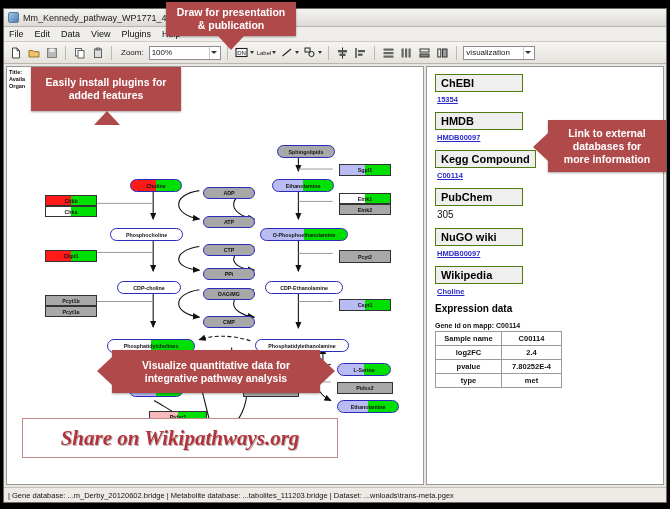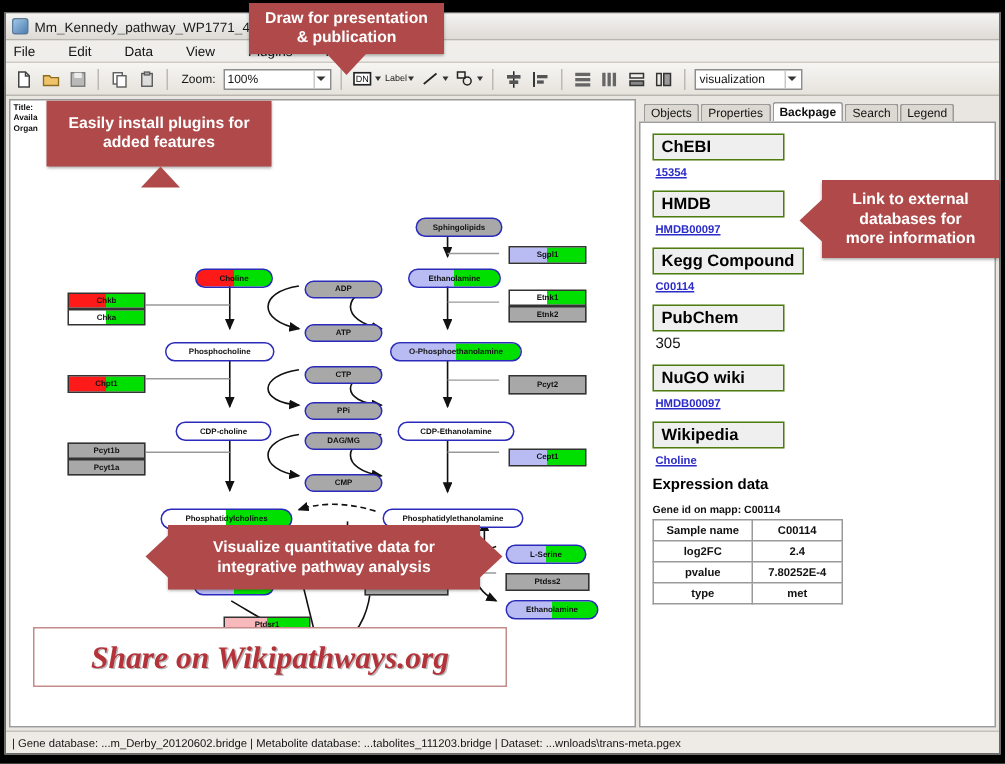--- a/index.html
+++ b/index.html
@@ -22,21 +22,21 @@
   .titlebar .app-ico {
     width:11px;height:11px;border-radius:2px;
     background:linear-gradient(135deg,#9fc6e8,#4f7fb0);
     border:1px solid #5a7b99; flex:0 0 auto;
   }
   .titlebar .t-txt { white-space:nowrap; overflow:hidden; }
 
   
   .menubar {
     height:15px; background:#f0eeea; border-bottom:1px solid #cfcbc4;
-    display:flex; align-items:center; padding:0 4px; gap:20px;
+    display:flex; align-items:center; padding:0 4px; gap:9px;
     font-size:9px; color:#101010;
   }
   .menubar span { cursor:default; padding:0 1px; }
 
   
   .toolbar {
     height:22px; background:linear-gradient(to bottom,#f6f5f2,#e6e3dd);
     border-bottom:1px solid #b9b5af;
     display:flex; align-items:center; padding:0 4px; gap:3px;
     font-size:8px; color:#151515;
@@ -521,27 +521,20 @@
 added features</div>
       <div class="arrow-up" style="left:87px;top:44px;"></div>
 
       <div class="callout" id="co-vis" style="left:105px;top:283px;width:208px;height:43px;white-space:pre-line;">Visualize quantitative data  for
 integrative pathway analysis</div>
       <div class="arrow-left" style="left:90px;top:290px;"></div>
       <div class="arrow-right" style="left:313px;top:290px;"></div>
     </div>
 
     <div class="sidepanel">
-      <div class="tabstrip" id="tabstrip">
-          <div class="tab"><span>Objects</span></div>
-          <div class="tab"><span>Properties</span></div>
-          <div class="tab active"><span>Backpage</span></div>
-          <div class="tab"><span>Search</span></div>
-          <div class="tab"><span>Legend</span></div>
-        </div>
       <div class="panelbody">
         <div id="dbs">
             <div class="dbsection"><div class="dbhead">ChEBI</div><a class="dblink" href="#">15354</a></div>
             <div class="dbsection"><div class="dbhead">HMDB</div><a class="dblink" href="#">HMDB00097</a></div>
             <div class="dbsection"><div class="dbhead">Kegg Compound</div><a class="dblink" href="#">C00114</a></div>
             <div class="dbsection"><div class="dbhead">PubChem</div><div class="dbplain">305</div></div>
             <div class="dbsection"><div class="dbhead">NuGO wiki</div><a class="dblink" href="#">HMDB00097</a></div>
             <div class="dbsection"><div class="dbhead">Wikipedia</div><a class="dblink" href="#">Choline</a></div>
           </div>
         <div class="exprtitle">Expression data</div>

